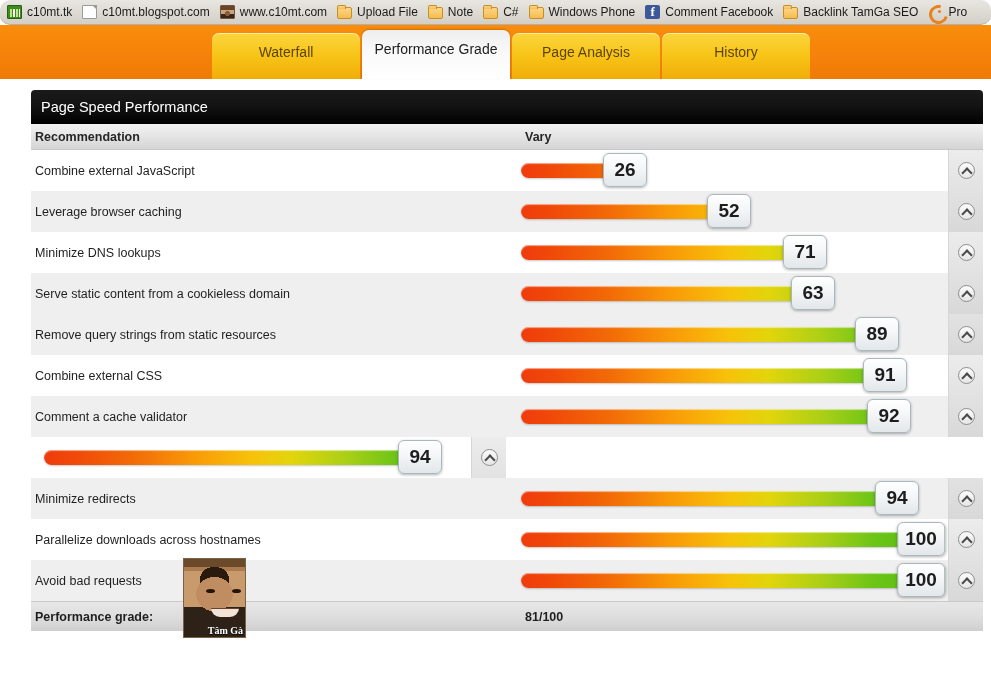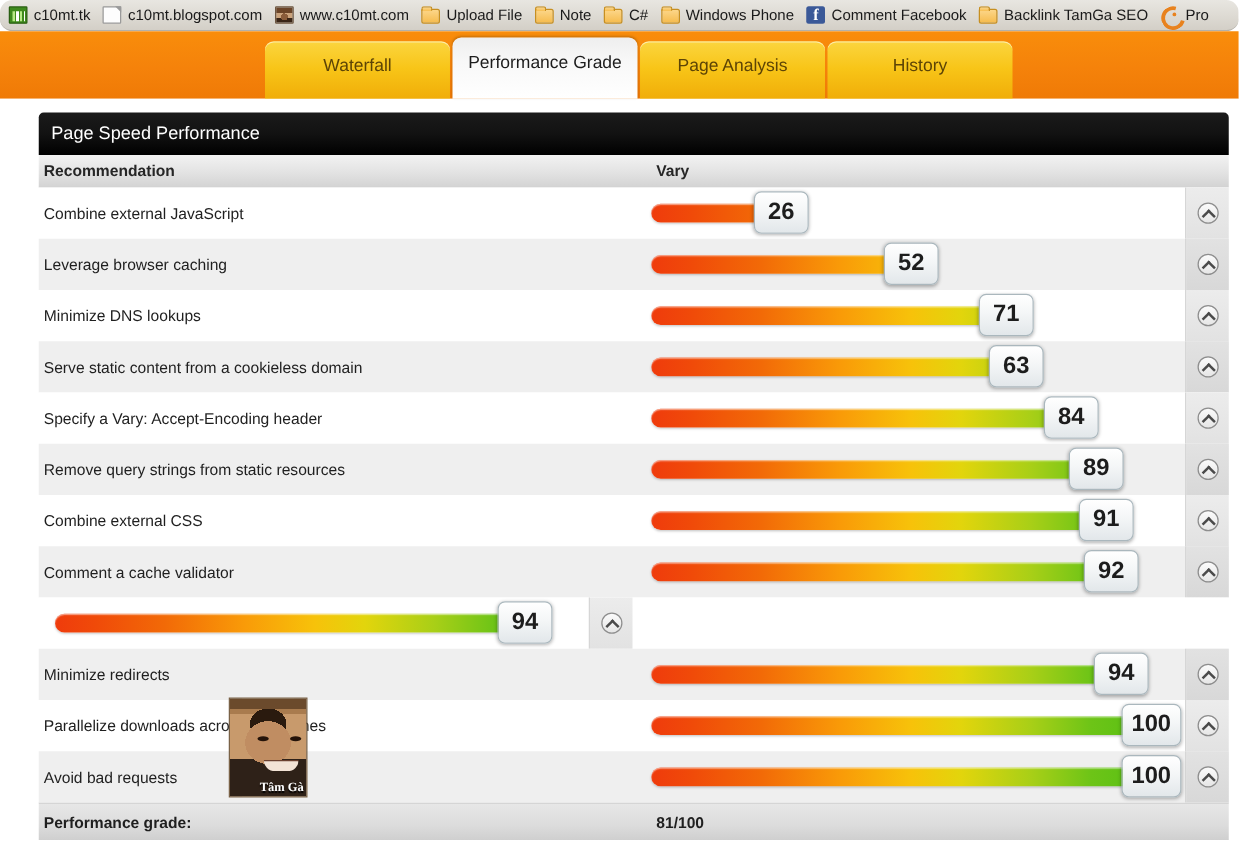--- a/index.html
+++ b/index.html
@@ -454,32 +454,20 @@
           <div class="grade">
             <div class="bar-wrap">
               <div class="bar" style="width: 292px;"></div>
               <div class="bubble" style="left: 292px;">63</div>
             </div>
           </div>
           <div class="act">
             <span class="chev"></span>
           </div>
         </div>
-        <div class="row">
-          <div class="rec">Specify a Vary: Accept-Encoding header</div>
-          <div class="grade">
-            <div class="bar-wrap">
-              <div class="bar" style="width: 336px;"></div>
-              <div class="bubble" style="left: 336px;">84</div>
-            </div>
-          </div>
-          <div class="act">
-            <span class="chev"></span>
-          </div>
-        </div>
         <div class="row alt">
           <div class="rec">Remove query strings from static resources</div>
           <div class="grade">
             <div class="bar-wrap">
               <div class="bar" style="width: 356px;"></div>
               <div class="bubble" style="left: 356px;">89</div>
             </div>
           </div>
           <div class="act">
             <span class="chev"></span>

